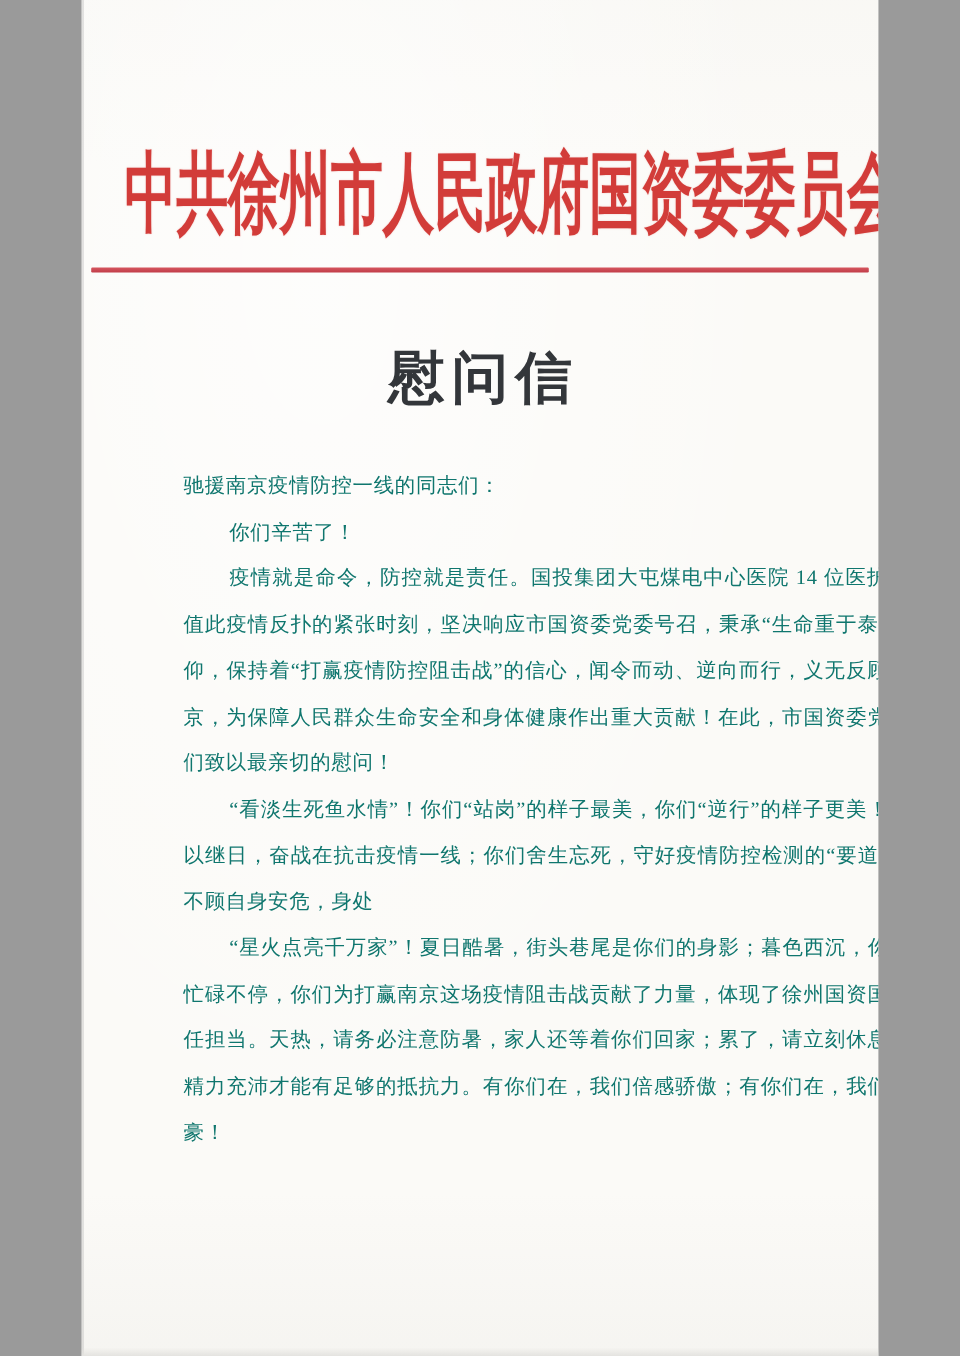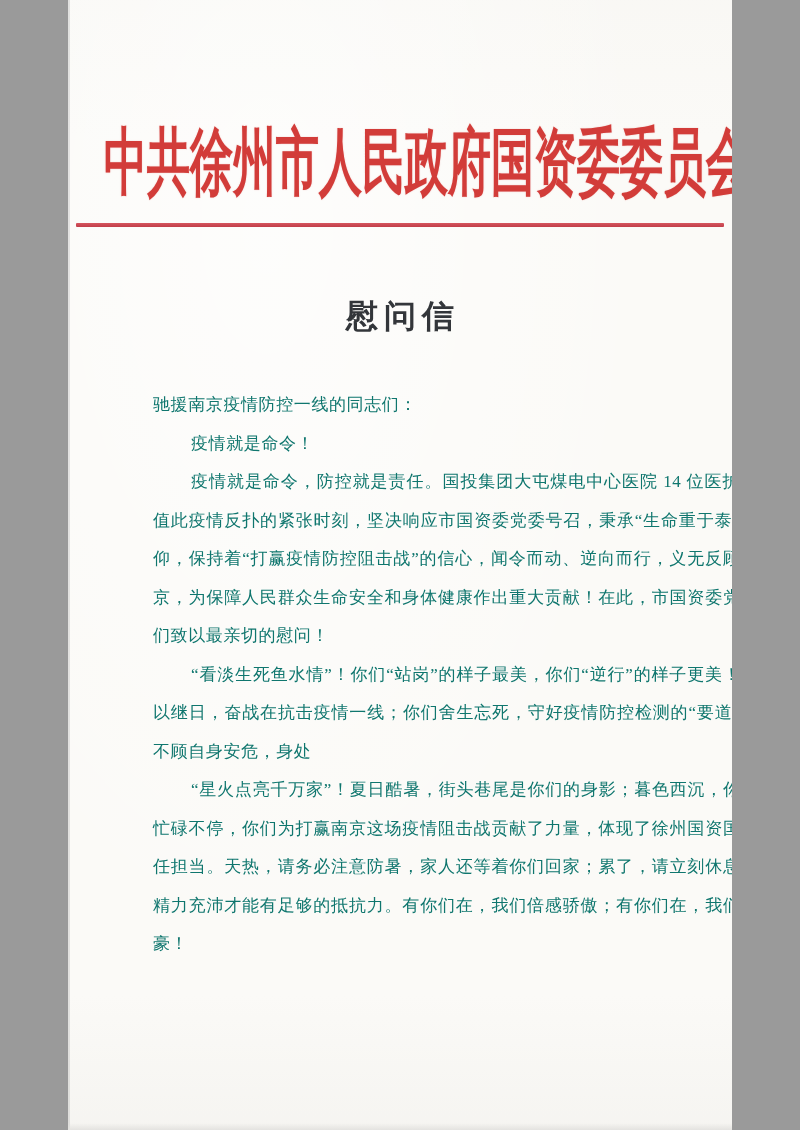--- a/index.html
+++ b/index.html
@@ -45,21 +45,21 @@
     position: relative;
     margin: 39px auto 0 auto;
     width: 648px;
     height: 4px;
     background: linear-gradient(180deg, #d5565f, #c13d49);
     border-radius: 1px;
   }
   .doc-title {
     position: relative;
     margin-top: 69px;
-    font-size: 32px;
+    font-size: 47px;
     line-height: 40px;
     font-weight: bold;
     letter-spacing: 6px;
     text-indent: 6px; 
     text-align: center;
     color: #33363a;
   }
   .letter-body {
     position: relative;
     margin: 50px 74px 0 85px;
@@ -113,21 +113,21 @@
 <div class="page">
 
   <div class="letterhead">中共徐州市人民政府国资委委员会</div>
 
   <div class="red-divider"></div>
 
   <div class="doc-title">慰问信</div>
 
   <div class="letter-body">
     <p>驰援南京疫情防控一线的同志们：</p>
-    <p class="indent">疫情就是命令！</p>
+    <p class="indent">你们辛苦了！</p>
     <p class="indent">疫情就是命令，防控就是责任。国投集团大屯煤电中心医院 14 位医护人员，值此疫情反扑的紧张时刻，坚决响应市国资委党委号召，秉承“生命重于泰山”的信仰，保持着“打赢疫情防控阻击战”的信心，闻令而动、逆向而行，义无反顾驰援南京，为保障人民群众生命安全和身体健康作出重大贡献！在此，市国资委党委向你们致以最亲切的慰问！</p>
     <p class="indent">“看淡生死鱼水情”！你们“站岗”的样子最美，你们“逆行”的样子更美！你们夜以继日，奋战在抗击疫情一线；你们舍生忘死，守好疫情防控检测的“要道”；你们不顾自身安危，身处</p>
     <p class="indent">“星火点亮千万家”！夏日酷暑，街头巷尾是你们的身影；暮色西沉，你们依旧忙碌不停，你们为打赢南京这场疫情阻击战贡献了力量，体现了徐州国资国企的责任担当。天热，请务必注意防暑，家人还等着你们回家；累了，请立刻休息，确保精力充沛才能有足够的抵抗力。有你们在，我们倍感骄傲；有你们在，我们无比自豪！</p>
   </div>
 
   <div class="scan-vline-left"></div>
   <div class="scan-vline-right"></div>
   <div class="scan-bottom-edge"></div>
 
 </div>

